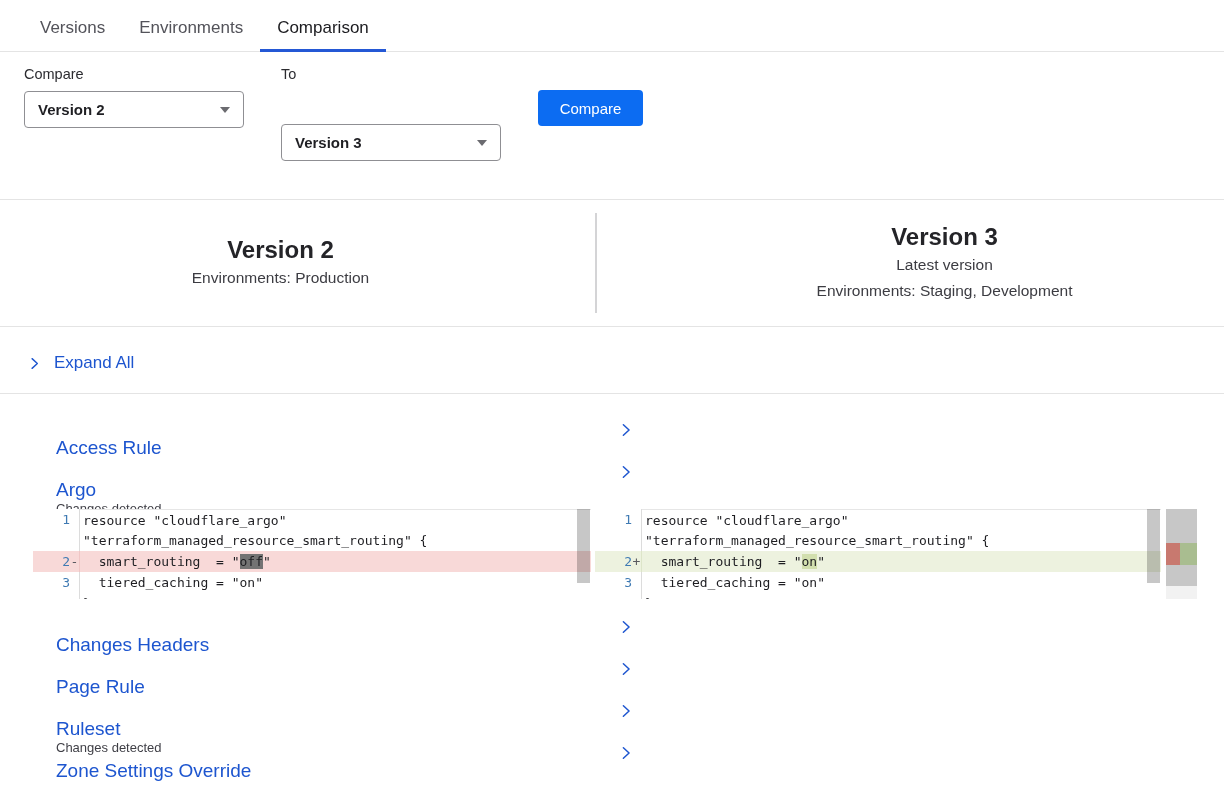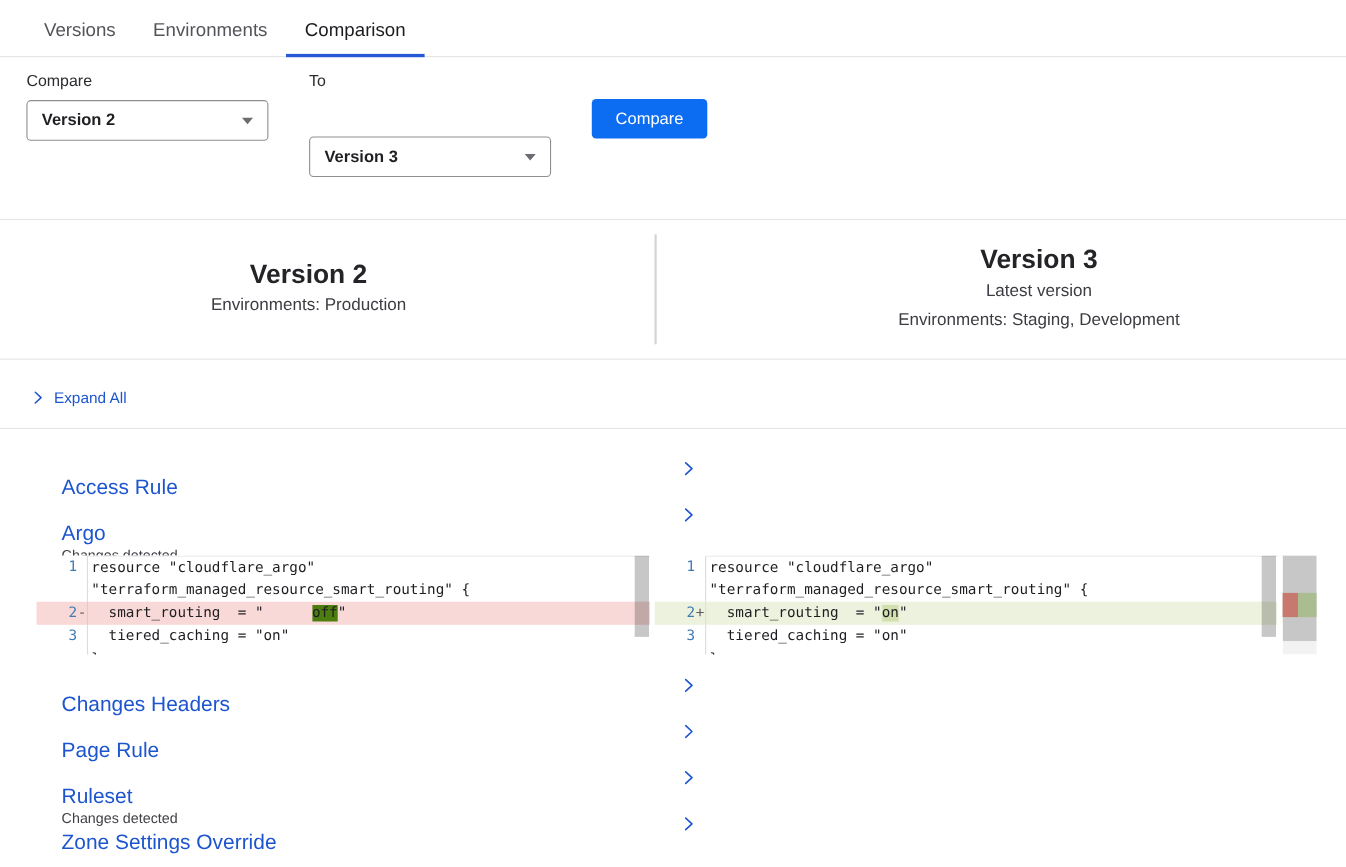--- a/index.html
+++ b/index.html
@@ -41,21 +41,21 @@
   .vcol { display:flex; flex-direction:column; align-items:center; justify-content:center; }
   .vcol-left  { width:595px; padding-right:34px; }
   .vcol-right { flex:1; padding-left:68px; }
   .vdivider { width:2px; background:#d4d4d6; margin:13px 0; }
   .vtitle { font-size:24px; font-weight:bold; color:#242428; line-height:30px; }
   .vline { font-size:15.5px; color:#3c3c42; line-height:26px; }
 
   
   .expand-row { display:flex; align-items:center; padding:26px 0 20px 28px; cursor:pointer; }
   .chev { color:#1d55cf; display:inline-flex; flex:none; }
-  .expand-label { font-size:14px; color:#1d55cf; margin-left:8px; }
+  .expand-label { font-size:17px; color:#1d55cf; margin-left:13px; }
 
   
   .section-row { display:flex; align-items:baseline; margin:18px 0 18px 28px; height:24px; cursor:pointer;flex-direction:column; }
   .section-row .chev { align-self:center; margin-top:2px; }
   .section-label { font-size:19px; color:#1d55cf; margin-left:11px; }
   .section-badge { font-size:13px; color:#3f3f46; margin-left:28px; }
   .first-section { margin-top:27px; }
 
   
   .diff { display:flex; margin:22px 27px 19px 33px; }
@@ -67,21 +67,21 @@
   .panel-right { flex:1; }
   .drow { display:flex; height:21px; line-height:21px; white-space:pre; }
   .gut { flex:none; display:flex; }
   .gnum { width:37px; text-align:right; color:#3f7ab3; }
   .gsign { width:9px; text-align:center; color:#5a5a60; }
   .gut-sep { flex:none; width:0; border-right:1px solid #dcdcdc; }
   .dcode { flex:1; padding-left:3px; white-space:pre; }
   .drow:first-child .dcode { border-top:1px solid #e6e6e6; }
   .drow.removed { background:#f8d9d8; }
   .drow.removed .gut-sep { border-right-color:#f0c6c5; }
-  .drow.removed .emph { background:#4d7c0f;margin-left:44px; }
+  .drow.removed .emph { background:#737373; }
   .drow.added { background:#edf2df; }
   .drow.added .gut-sep { border-right-color:#dde5c9; }
   .drow.added .emph { background:#d2dfae; }
 
   .sbar { position:absolute; top:0; bottom:0; width:15px; }
   .panel-left  .sbar { right:0; }
   .panel-right .sbar { right:36px; }
   .sthumb { position:absolute; top:0; left:1px; right:1px; height:74px; background:rgba(0,0,0,0.22); }
   .ruler {
     position:absolute; top:0; bottom:0; right:0; width:36px;

